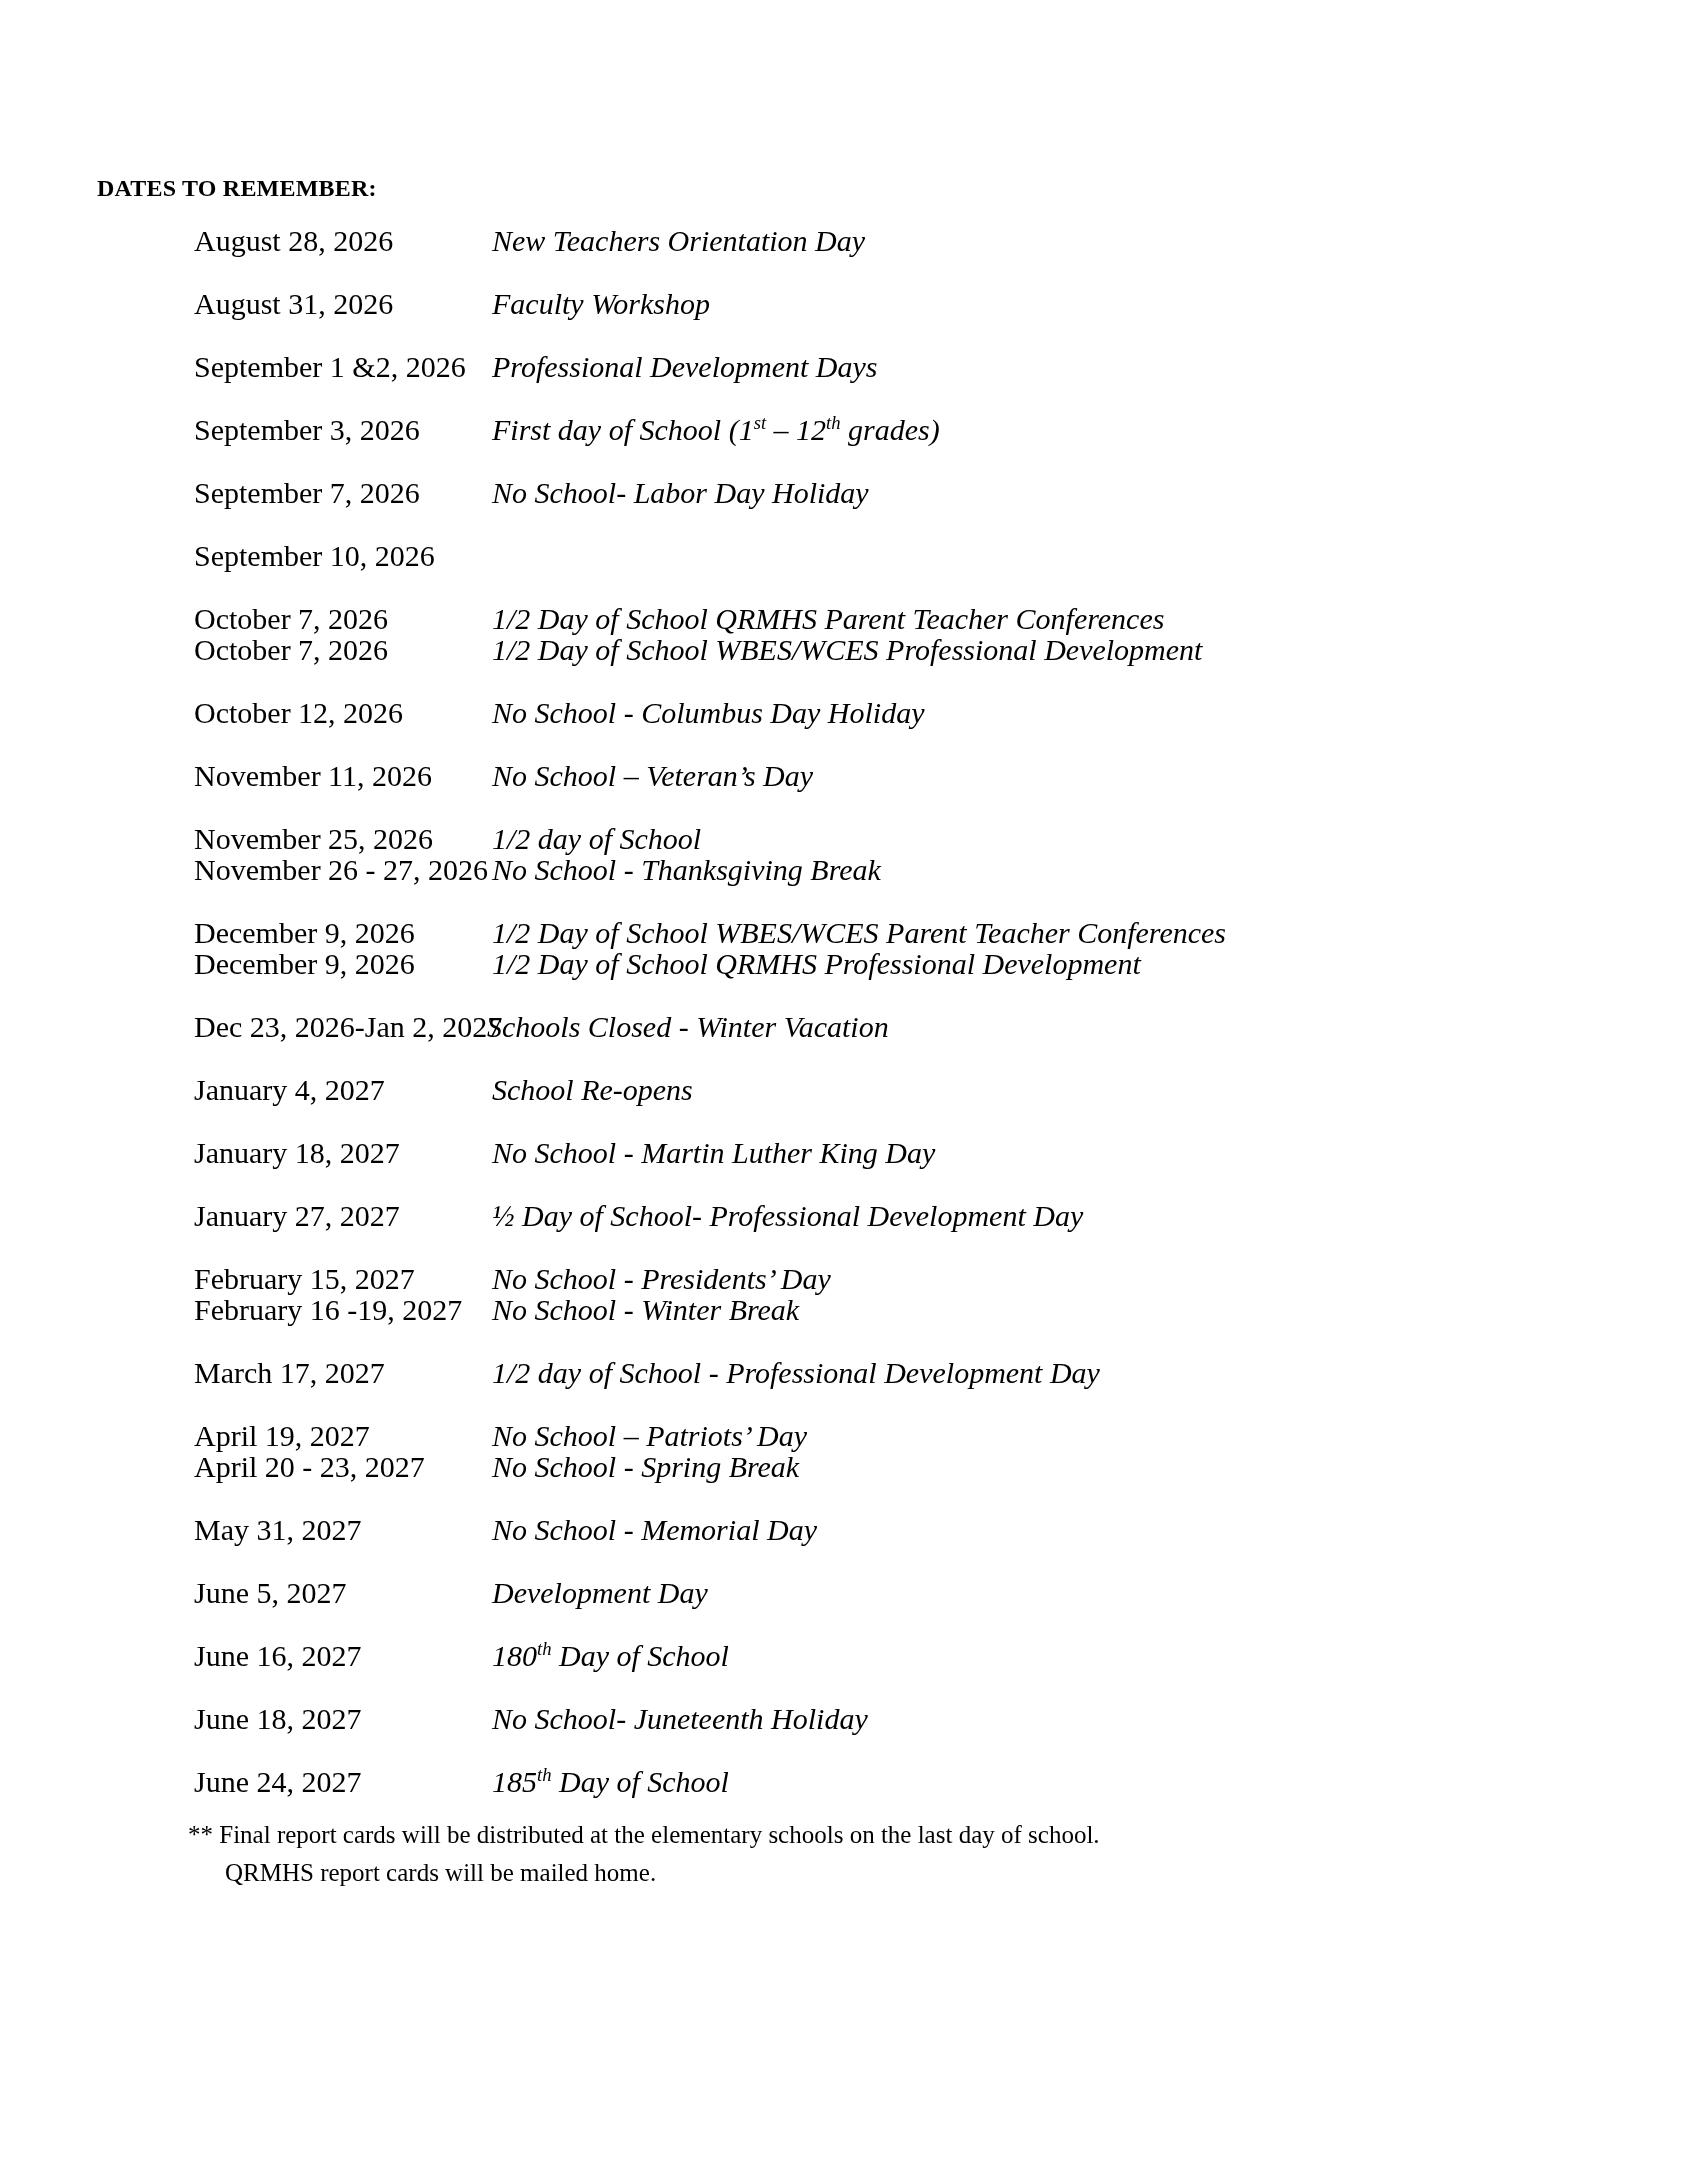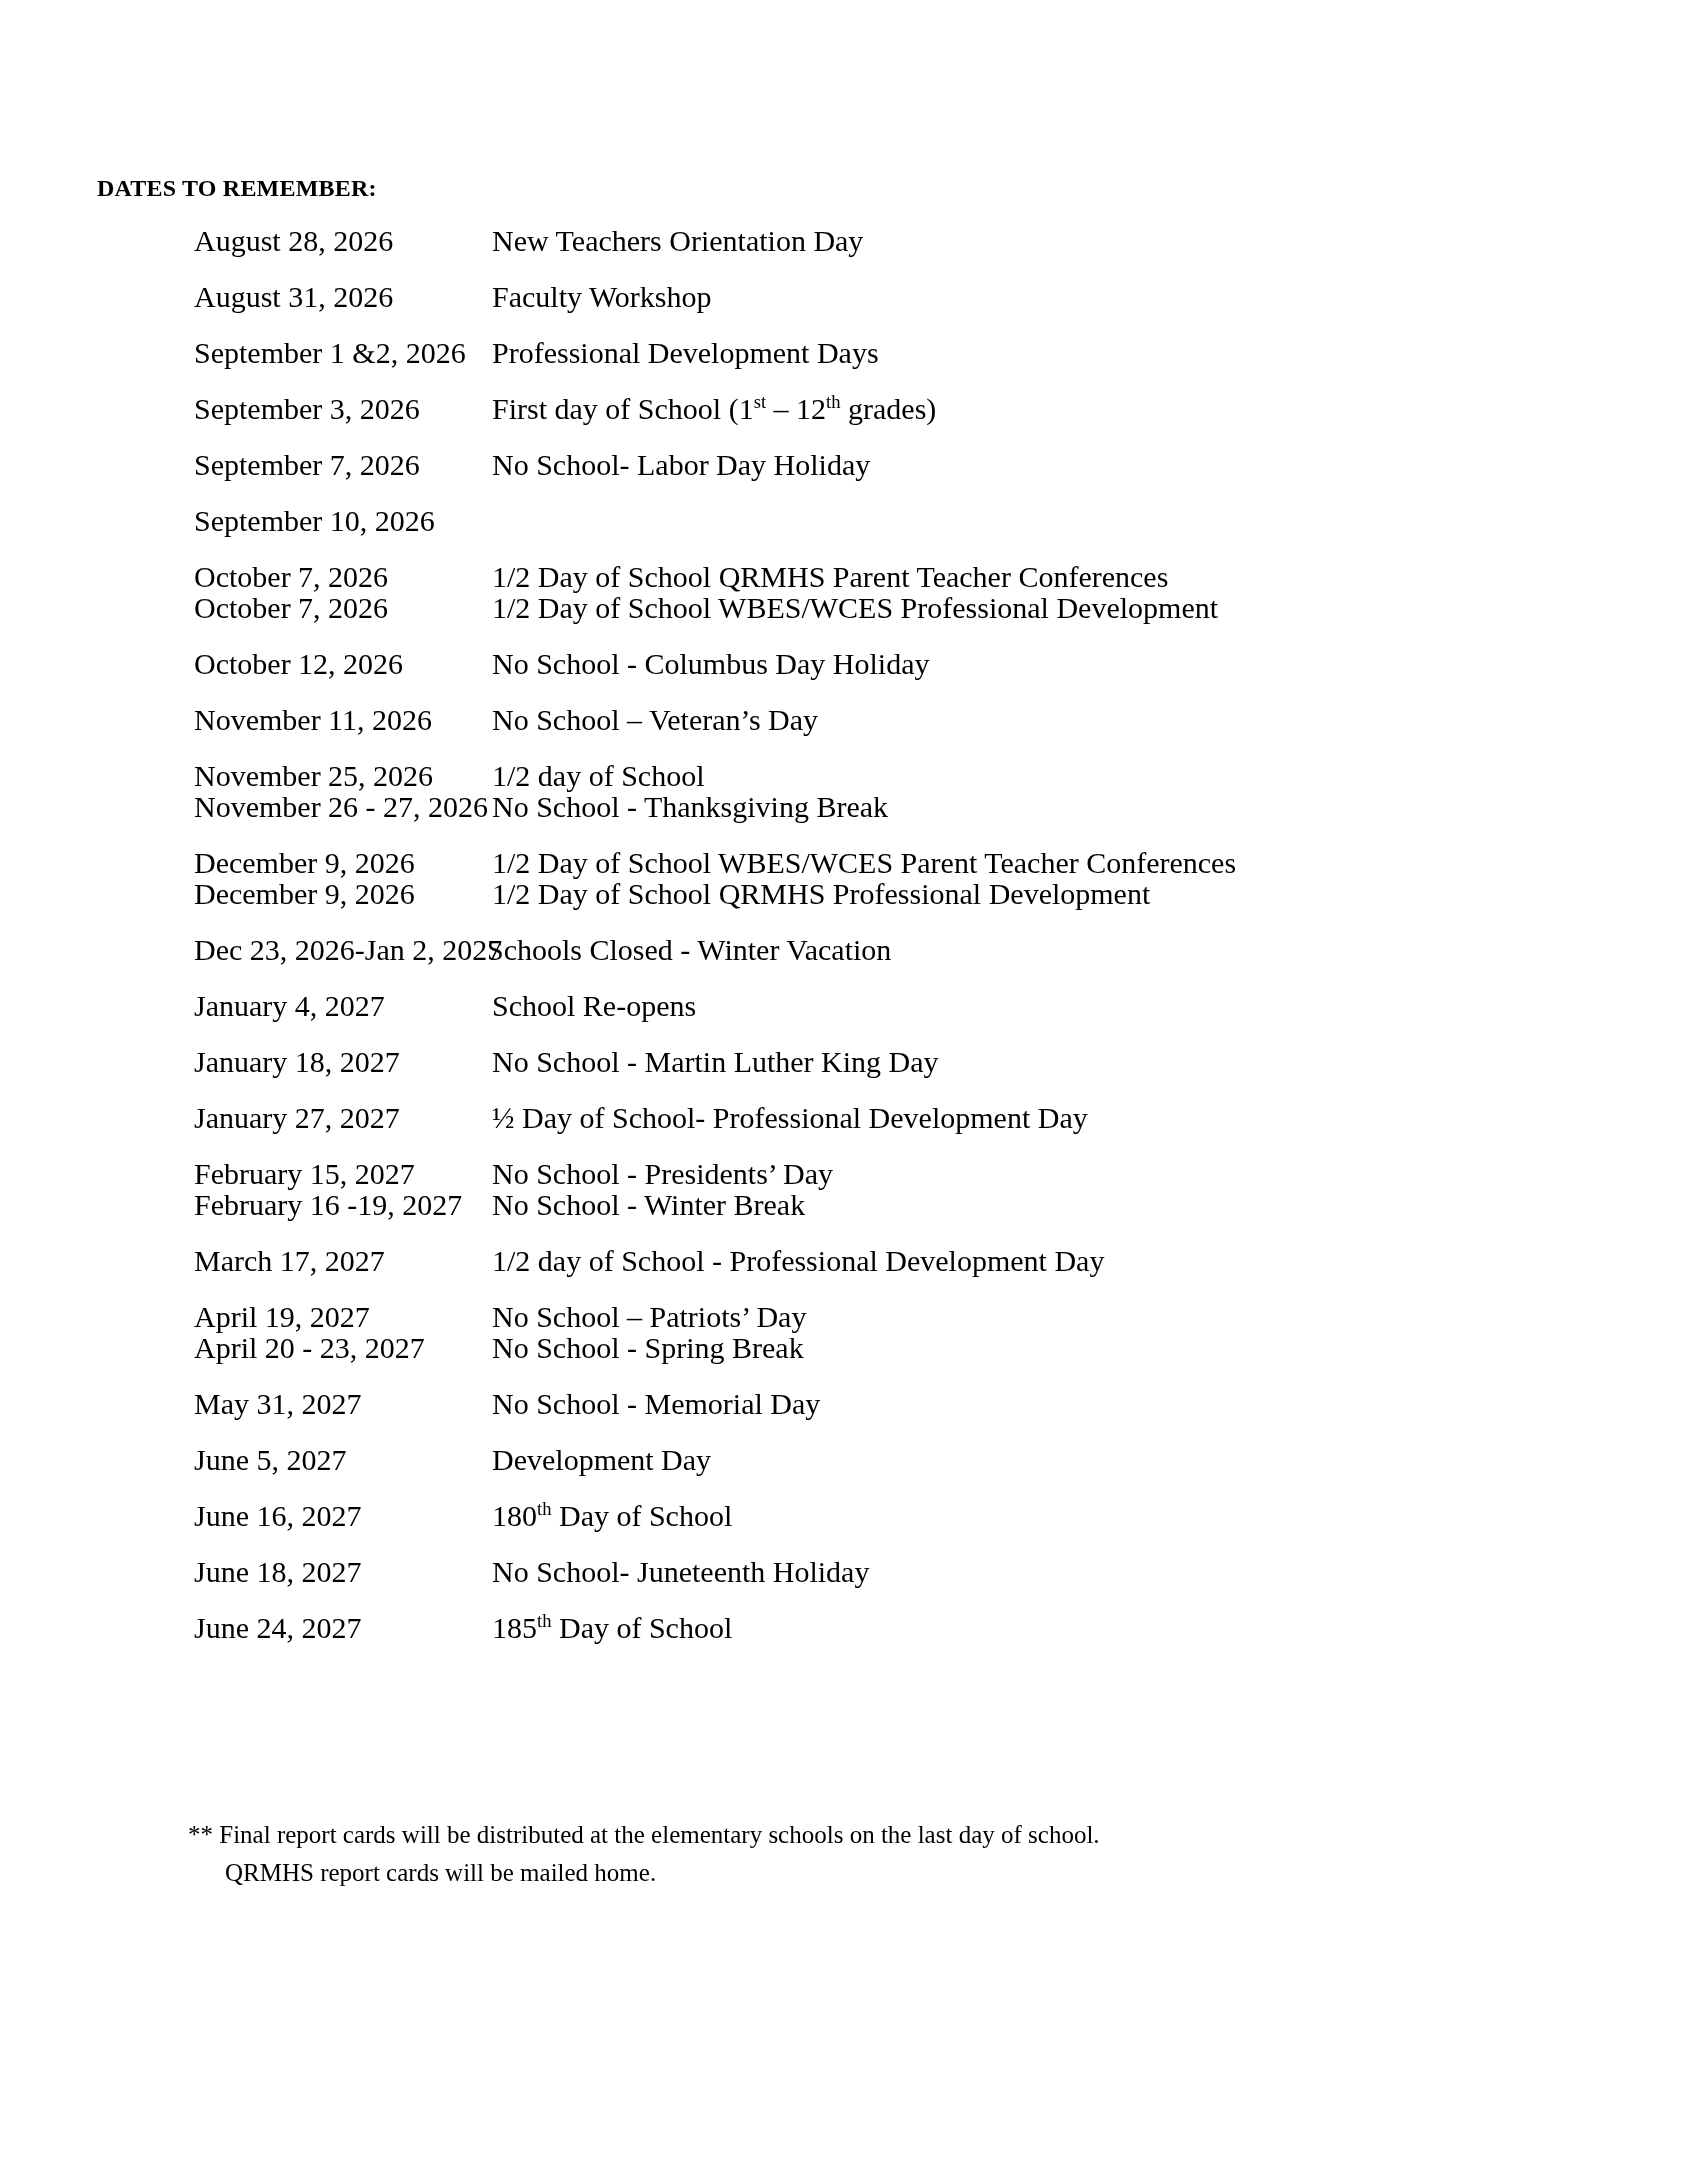--- a/index.html
+++ b/index.html
@@ -48,37 +48,38 @@
     position: relative;
     display: flex;
     align-items: baseline;
     font-size: 30px;
     line-height: 31px;
     height: 31px;
     white-space: nowrap;
   }
   
   .date-row.group-start {
-    margin-top: 25px;
+    margin-top: 32px;
   }
   .date-row.first {
     margin-top: 0;
     padding-left: 16px;
   }
 
   .date-cell {
     position: absolute;
     left: 194px;
     width: 297px;
     white-space: nowrap;
   }
   .desc-cell {
     position: absolute;
     left: 492px;
     white-space: nowrap;
+    font-style: italic;
   }
   
   .date-row.wide .date-cell {
     width: 293px;
   }
   .date-row.wide .desc-cell {
     left: 487px;
   }
 
   sup {

